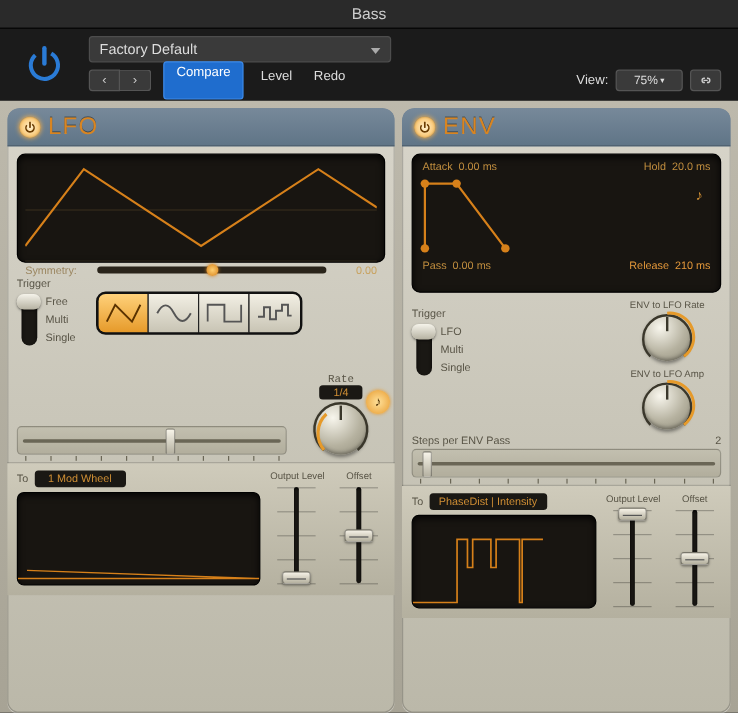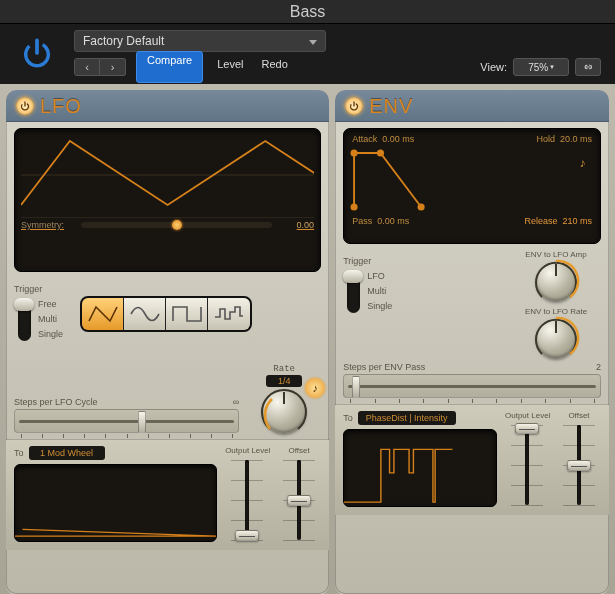--- a/index.html
+++ b/index.html
@@ -1,20 +1,20 @@
 <!DOCTYPE html>
 <html><head>
 <meta charset="utf-8">
 <style>
   * { box-sizing: border-box; margin: 0; padding: 0; }
   body { font-family: "Lucida Grande", "Helvetica Neue", Arial, sans-serif; font-size: 11px; background: #333; width: 615px; height: 594px; overflow: hidden; }
 
   
   .topbar { background: #1b1b1b; height: 84px; color: #ddd; position: relative; }
-  .titlebar { height: 24px; line-height: 24px; text-align: center; font-size: 16px; color: #ccc; background: #2a2a2a; border-bottom: 1px solid #000; }
+  .titlebar { height: 24px; line-height: 24px; text-align: center; font-size: 13px; color: #ccc; background: #2a2a2a; border-bottom: 1px solid #000; }
   .header-row1 { position: absolute; top: 28px; left: 0; right: 0; height: 26px; display: flex; align-items: center; }
   .header-row2 { position: absolute; top: 56px; left: 0; right: 0; height: 22px; display: flex; align-items: center; }
   .power-icon { width: 38px; height: 50px; display: flex; align-items: center; justify-content: center; color: #2a7bd6; position: absolute; left: 18px; top: 28px; cursor: pointer; }
   .power-icon svg { width: 34px; height: 34px; }
   .preset-select { margin-left: 74px; width: 252px; height: 22px; background: #3a3a3a; border: 1px solid #4d4d4d; border-radius: 3px; color: #ddd; padding: 0 8px; line-height: 20px; font-size: 12px; position: relative; cursor: pointer; }
   .preset-select::after { content: ""; position: absolute; right: 8px; top: 9px; width: 0; height: 0; border-left: 4px solid transparent; border-right: 4px solid transparent; border-top: 5px solid #aaa; }
   .nav-group { margin-left: 74px; display: flex; gap: 0; }
   .nav-btn { width: 26px; height: 18px; background: #3a3a3a; border: 1px solid #555; color: #ccc; display: inline-flex; align-items: center; justify-content: center; font-size: 11px; cursor: pointer; }
   .nav-btn:first-child { border-radius: 3px 0 0 3px; }
   .nav-btn:last-child { border-radius: 0 3px 3px 0; border-left: none; }
@@ -35,21 +35,21 @@
 
   .section-head { height: 32px; background: linear-gradient(#77899a, #5f7486); border-radius: 10px 10px 0 0; display: flex; align-items: center; padding: 0 10px; box-shadow: inset 0 -1px 0 rgba(0,0,0,.2); }
   .sec-power { width: 18px; height: 18px; border-radius: 50%; background: radial-gradient(#fff2d0, #f8ae3c); box-shadow: 0 0 4px #ffb347, inset 0 0 2px rgba(0,0,0,.4); margin-right: 6px; display: flex; align-items: center; justify-content: center; }
   .sec-power svg { width: 10px; height: 10px; }
   .section-title { font-size: 20px; font-weight: 300; letter-spacing: 1px; color: #d88522; text-shadow: 0 -1px 0 rgba(0,0,0,.4); }
 
   .body-row { padding: 6px 8px; }
 
   
   .display { background: #181511; border: 1px solid #000; border-radius: 7px; box-shadow: inset 0 2px 6px rgba(0,0,0,.8); color: #d78a2e; padding: 4px 6px 3px 6px; }
-  .display.lfo-wave { height: 144px; position: relative; text-decoration: underline; }
+  .display.lfo-wave { height: 91px; position: relative; }
   .wave-area { height: 84px; position: relative; }
   .wave-area svg { width: 100%; height: 100%; }
   .sym-row { display: flex; align-items: center; font-size: 9px; padding-top: 2px; border-top: 1px solid #2a241a; }
   .sym-label { width: 54px; color: #9b8660; }
   .sym-track { flex: 1; height: 6px; background: #2a241a; border-radius: 3px; position: relative; margin: 0 6px; }
   .sym-handle { position: absolute; left: 50%; top: -2px; width: 10px; height: 10px; margin-left: -5px; background: radial-gradient(#ffcf70, #d6801a); border-radius: 50%; box-shadow: 0 0 3px #d6801a; }
   .sym-val { width: 36px; text-align: right; color: #c8a25e; }
 
   
   .display.env { height: 116px; position: relative; font-size: 9px; color: #c08d3e; }
@@ -232,24 +232,20 @@
         <div class="wbtn">
             <svg viewBox="0 0 30 18">
               <polyline points="1,12 6,12 6,4 11,4 11,14 16,14 16,7 21,7 21,2 26,2 26,11 29,11" fill="none" stroke="#555" stroke-width="1.6"></polyline>
             </svg>
           </div>
       </div>
     </div>
 
     <div class="steps-row">
       <div class="steps-col">
-        <div class="steps-label-row">
-          <span>Steps per LFO Cycle</span>
-          <span>∞</span>
-        </div>
         <div class="steps-track">
           <div class="steps-handle" style="left:55%"></div>
           <div class="steps-ticks">
               <span style="left:0%"></span>
               <span style="left:10%"></span>
               <span style="left:20%"></span>
               <span style="left:30%"></span>
               <span style="left:40%"></span>
               <span style="left:50%"></span>
               <span style="left:60%"></span>
@@ -360,30 +356,30 @@
           <div class="toggle3-labels">
             <div>LFO</div>
             <div>Multi</div>
             <div>Single</div>
           </div>
         </div>
       </div>
 
       <div class="env-knobs">
         <div class="kgroup">
-          <div class="klabel">ENV to LFO Amp</div>
+          <div class="klabel">ENV to LFO Rate</div>
           <div class="knob small">
             <div class="knob-arc"><svg viewBox="0 0 48 48">
                   <path d="M10 40 A20 20 0 1 1 38 40" fill="none" stroke="#3a372b" stroke-width="2"></path>
                   <path d="M24 4 A20 20 0 0 1 38 40" fill="none" stroke="#e69a2a" stroke-width="2.4"></path>
                 </svg></div>
           </div>
         </div>
         <div class="kgroup">
-          <div class="klabel">ENV to LFO Rate</div>
+          <div class="klabel">ENV to LFO Amp</div>
           <div class="knob small">
             <div class="knob-arc"><svg viewBox="0 0 48 48">
                   <path d="M10 40 A20 20 0 1 1 38 40" fill="none" stroke="#3a372b" stroke-width="2"></path>
                   <path d="M24 4 A20 20 0 0 1 38 40" fill="none" stroke="#e69a2a" stroke-width="2.4"></path>
                 </svg></div>
           </div>
         </div>
       </div>
     </div>
 

